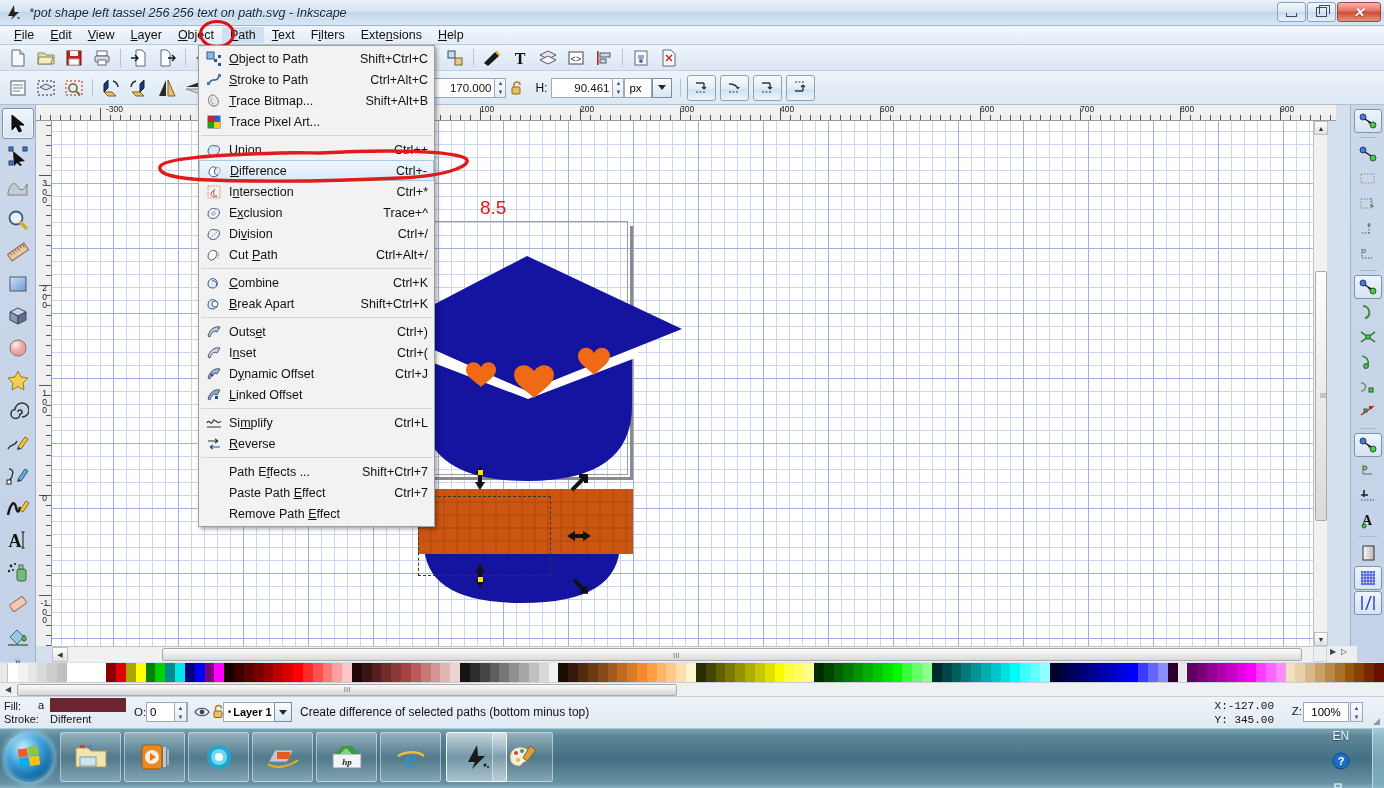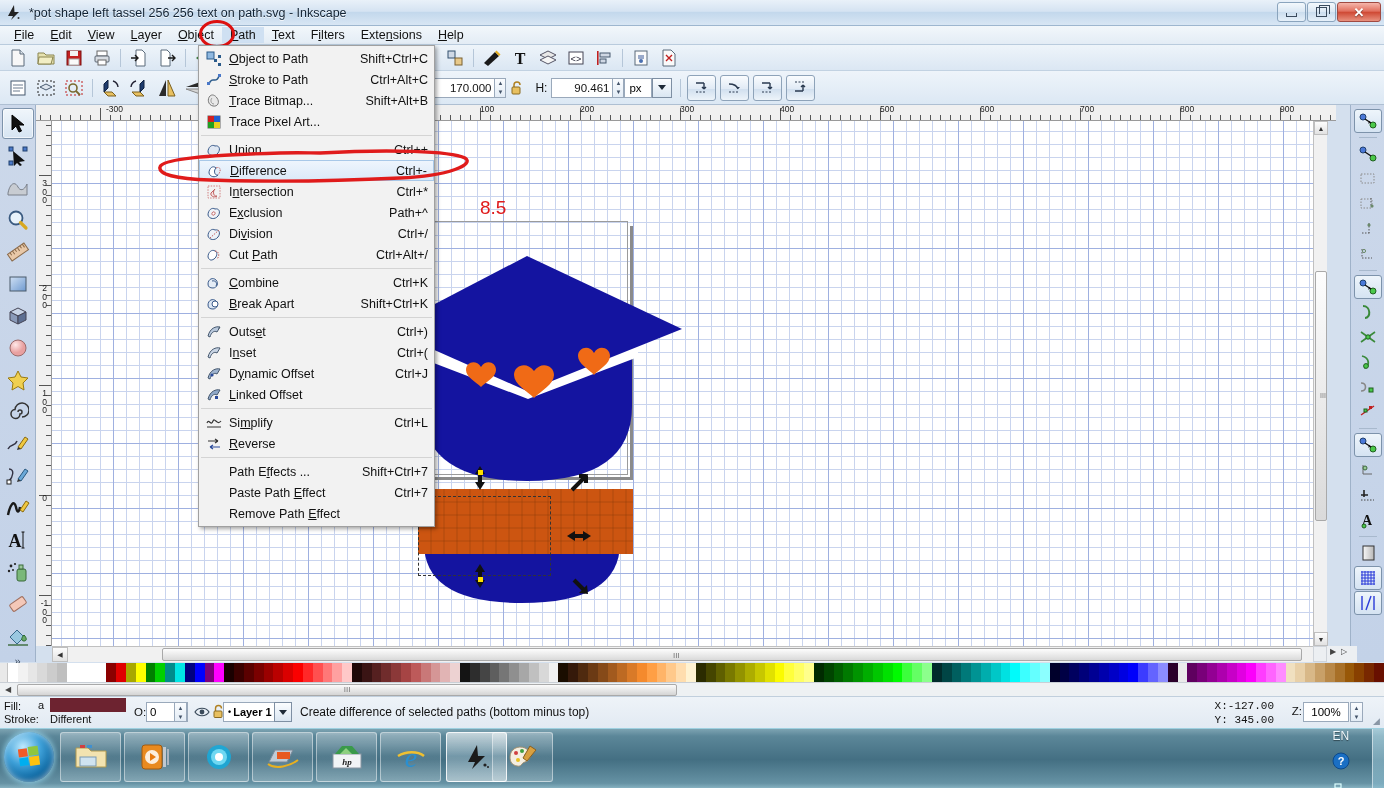--- a/index.html
+++ b/index.html
@@ -10,20 +10,21 @@
     background:#d4e0ee;
     -webkit-font-smoothing: antialiased;
   }
   #app { position:relative; width:1384px; height:788px; }
 
   
   .titlebar{
     position:absolute; left:0; top:0; width:1384px; height:26px;
     background: linear-gradient(180deg,#e9f1f9 0%, #d5e3f2 45%, #c3d8ec 50%, #d8e6f4 100%);
     border-bottom:1px solid #9db6cf;
+    font-style:italic;
   }
   .titlebar .tbar-inner{ display:flex; align-items:center; height:26px; padding-left:5px; }
   .app-icon{ width:18px; height:18px; position:relative; margin-right:6px; }
   .title-text{ font-size:12.5px; color:#123; font-family:"Liberation Sans",sans-serif;
     text-shadow: 0 1px 0 rgba(255,255,255,.8); white-space:nowrap; }
   .win-btns{ position:absolute; right:3px; top:2px; display:flex; }
   .win-btn{
     width:29px; height:20px; margin-left:1px;
     border:1px solid #8aa4bd; border-radius:3px;
     background:linear-gradient(180deg,#f3f8fc 0%,#dbe8f4 48%,#cbddee 52%,#e6f0f9 100%);
@@ -1394,21 +1395,21 @@
       <span class="maccel">Ctrl+*</span>
     </div>
     <div class="mrow">
       <span class="micon">
         <svg width="16" height="16" viewBox="0 0 16 16">
             <path d="M2 10 C2 5, 6 2, 9 4 C13 3, 15 7, 12 11 C9 15, 3 14, 2 10z" fill="#eef2f8" stroke="#3a5a8a"></path>
             <path d="M7 7 C9 6, 10 9, 8 10 C6 11, 5 8, 7 7z" fill="#fff" stroke="#c06060"></path>
           </svg>
         </span>
       <span class="mlabel">E<u>x</u>clusion</span>
-      <span class="maccel">Path+^</span>
+      <span class="maccel">Trace+^</span>
     </div>
     <div class="mrow">
       <span class="micon">
         <svg width="16" height="16" viewBox="0 0 16 16">
             <path d="M2 10 C2 5, 6 2, 9 4 C13 3, 15 7, 12 11 C9 15, 3 14, 2 10z" fill="#eef2f8" stroke="#3a5a8a"></path>
             <path d="M4 12 L13 4" stroke="#c06060" stroke-dasharray="1.5 1.2"></path>
           </svg>
         </span>
       <span class="mlabel">Di<u>v</u>ision</span>
       <span class="maccel">Ctrl+/</span>

